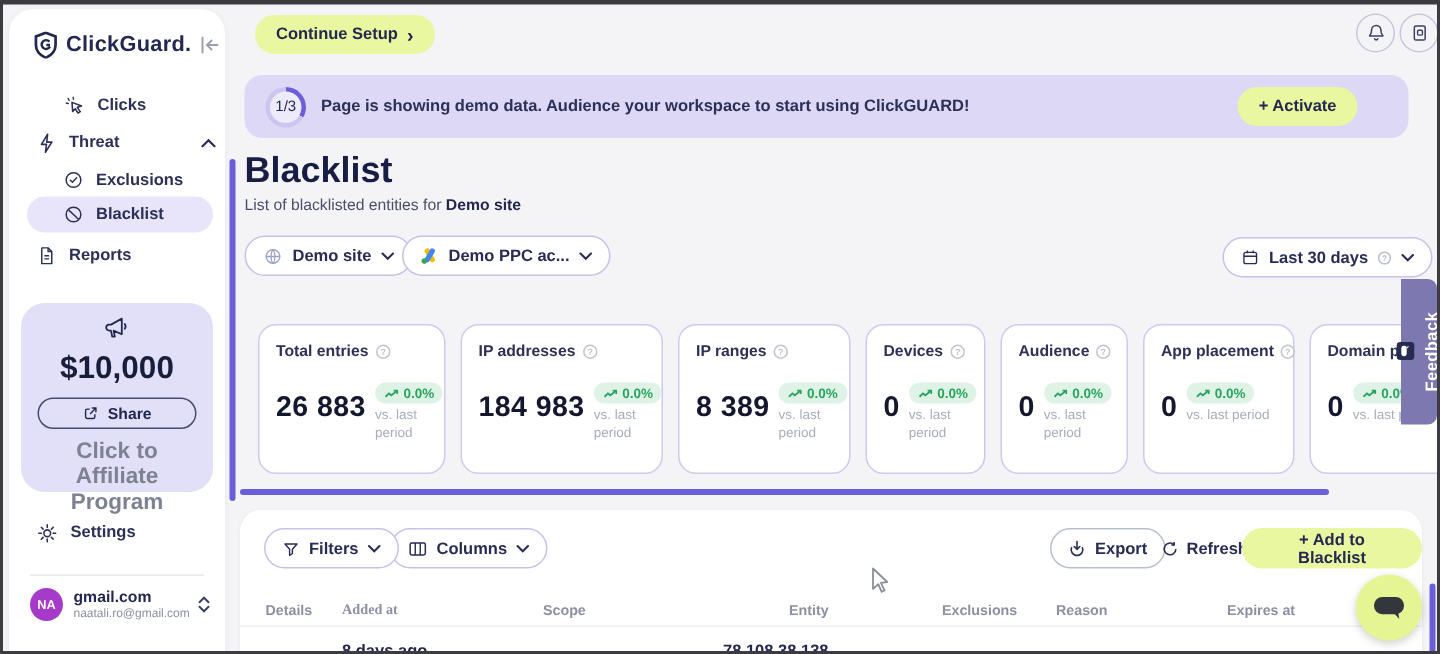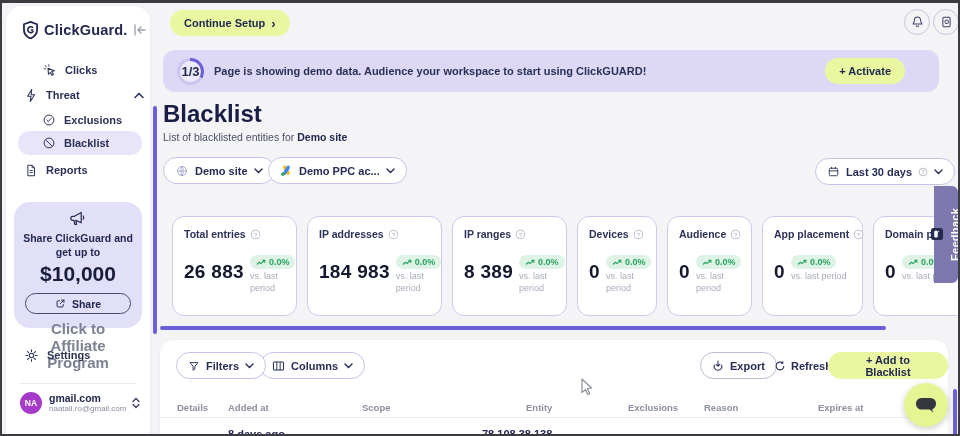--- a/index.html
+++ b/index.html
@@ -35,21 +35,21 @@
   
   .lime-btn{display:inline-flex;align-items:center;gap:6px;background:#e9f7a1;border:none;border-radius:15px;height:26px;padding:0 14px;font-size:11px;font-weight:700;color:#23284f;cursor:pointer;font-family:inherit;}
   #continue-setup{position:absolute;left:170px;top:10px;}
   .circle-icon{position:absolute;top:9px;width:26px;height:26px;border-radius:50%;border:1px solid #c9c6df;background:transparent;display:flex;align-items:center;justify-content:center;color:#3a3f66;cursor:pointer;}
   #bell-btn{left:904px;}
   #book-btn{left:933px;}
 
   
   .banner{position:absolute;left:163px;top:50px;width:776px;height:42px;background:#dcd8f5;border-radius:12px;display:flex;align-items:center;padding:0 10px 0 14px;box-sizing:border-box;}
   .progress-ring{width:27px;height:27px;border-radius:50%;background:conic-gradient(#6a5fd8 0deg 120deg,#cbc5ef 120deg 360deg);display:flex;align-items:center;justify-content:center;flex:0 0 auto;}
-  .progress-inner{width:21px;height:21px;border-radius:50%;background:#eceafb;display:flex;align-items:center;justify-content:center;font-size:13px;font-weight:700;color:#232851;}
+  .progress-inner{width:21px;height:21px;border-radius:50%;background:#eceafb;display:flex;align-items:center;justify-content:center;font-size:10px;font-weight:400;color:#232851;}
   .banner-msg{margin-left:10px;font-size:11px;font-weight:600;color:#2b3057;}
   #activate-btn{margin-left:auto;margin-right:24px;}
 
   
   .page-title{position:absolute;left:163px;top:100px;font-size:24px;font-weight:700;color:#181d45;}
   .page-sub{position:absolute;left:163px;top:131px;font-size:10.5px;color:#4a4f6b;}
   .page-sub b{color:#232851;font-weight:700;}
 
   .pill{display:inline-flex;align-items:center;gap:6px;border:1px solid #c7c1ea;border-radius:16px;background:#fff;height:27px;padding:0 11px;font-size:11px;font-weight:600;color:#272c55;box-sizing:border-box;cursor:pointer;font-family:inherit;}
   #site-select{position:absolute;left:163px;top:157px;}
@@ -165,21 +165,20 @@
       <span>Reports</span>
     </div>
 
     <div class="promo">
       <span style="display:inline-block">
         <svg width="18" height="16" viewBox="0 0 22 20">
             <path d="M15 3L6 8H4.5a2.5 2.5 0 0 0 0 5H6l1 5h2.2l-1-5L15 16z" fill="none" stroke="#232851" stroke-width="1.5" stroke-linejoin="round"></path>
             <path d="M17.5 7.5a3.5 3.5 0 0 1 0 4" fill="none" stroke="#232851" stroke-width="1.5" stroke-linecap="round"></path>
           </svg>
       </span>
-      <div class="promo-line">Share ClickGuard and get up to</div>
       <div class="promo-amount">$10,000</div>
       <button class="share-btn">
         <span>
           <svg width="11" height="11" viewBox="0 0 16 16">
               <path d="M7 4H4.5A1.5 1.5 0 0 0 3 5.5v6A1.5 1.5 0 0 0 4.5 13h6a1.5 1.5 0 0 0 1.5-1.5V9" fill="none" stroke="#232851" stroke-width="1.4"></path>
               <path d="M9.5 3H13v3.5M13 3L7.8 8.2" fill="none" stroke="#232851" stroke-width="1.4" stroke-linecap="round"></path>
             </svg>
         </span>
         <span>Share</span>
       </button>
@@ -537,21 +536,21 @@
           </svg>
       </span>
       <span>Refresh</span>
     </button>
 
     <button class="lime-btn" id="add-btn">
       <span>+ Add to Blacklist</span>
     </button>
 
     <span class="th" style="left:17px;">Details</span>
-    <span class="th" style="left:68px;">Added at</span>
+    <span class="th" style="left:68px;font-family:Liberation Serif, serif;">Added at</span>
     <span class="th" style="left:202px;">Scope</span>
     <span class="th" style="left:322px;padding-left:44px;">Entity</span>
     <span class="th" style="left:468px;">Exclusions</span>
     <span class="th" style="left:544px;">Reason</span>
     <span class="th" style="left:658px;">Expires at</span>
     <div class="th-line"></div>
 
     <span class="td-preview" style="left:68px;">8 days ago</span>
     <span class="td-preview" style="left:322px;">78.108.38.138</span>
   </div>

